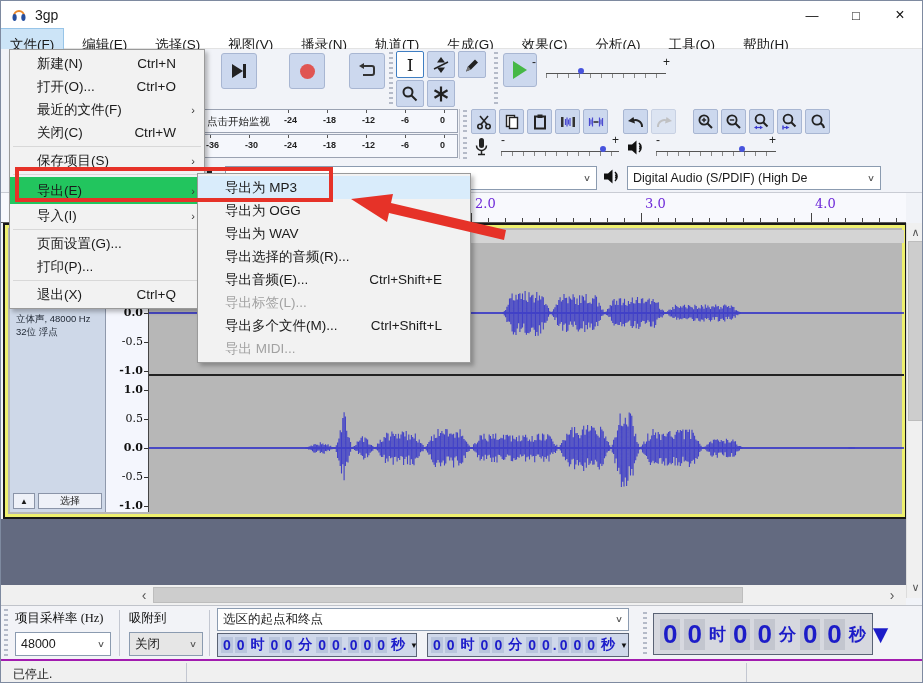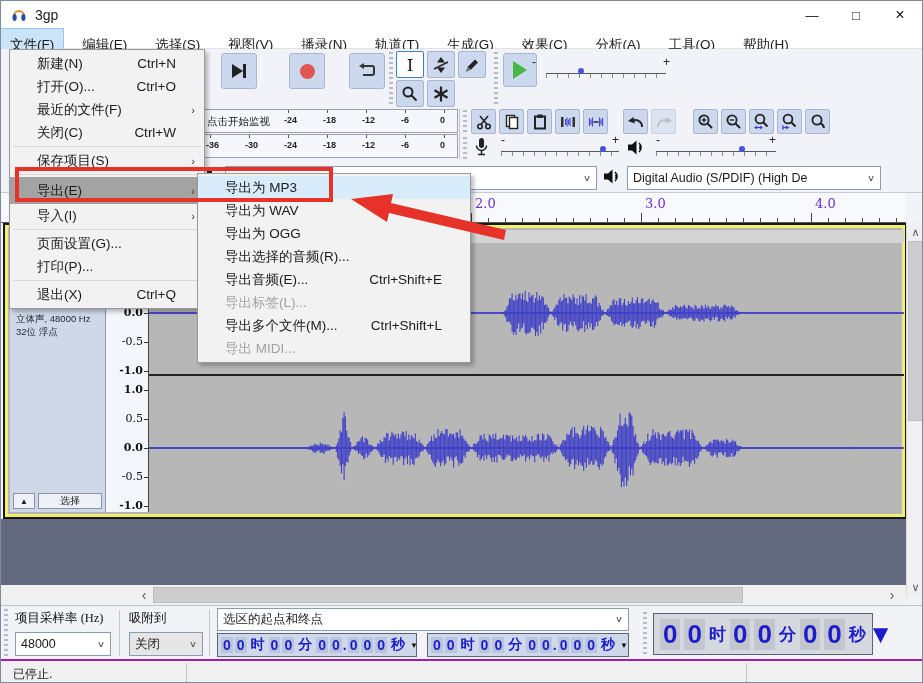--- a/index.html
+++ b/index.html
@@ -66,21 +66,21 @@
   #bigtime { position:absolute; left:652px; top:7px; width:220px; height:42px; background:#d6d8df; border:1px solid #5a6375; display:flex; align-items:center; font-size:26px; color:#1c1cc8; font-weight:bold; padding:0 4px; }
   #bigtime .cell { background:#c3c6cf; padding:0 3px; margin:0 2px; }
   #bigtime .unit { font-size:17px; padding:0 2px; }
   #statusbar { left:0; top:658px; width:100%; height:37px; background:#f0f0f0; border-top:2px solid #a21caf; font-size:12px; }
   
   .menu { background:#f2f2f2; border:1px solid #9a9a9a; box-shadow:3px 3px 4px rgba(0,0,0,.25); z-index:40; font-size:13.5px; padding:2px 0; }
   .mi { position:relative; height:23px; display:flex; align-items:center; padding-left:27px; }
   .mi.tall { height:27px; }
   .mi .sc { position:absolute; right:28px; }
   .mi .arr { position:absolute; right:9px; font-size:11px; color:#333; }
-  .mi.hl { background:#a3a3a3; }
+  .mi.hl { background:#22c55e; }
   .mi.hover { background:#d9ecfb; }
   .mi.dis { color:#a2a2a2; }
   .msep { height:1px; background:#d8d8d8; margin:2px 3px; }
   svg { display:block; }
 </style>
 </head>
 <body>
 
 <div id="app">
 
@@ -602,24 +602,24 @@
       <div class="mi">
         <span>退出(X)</span>
         <span class="sc">Ctrl+Q</span>
       </div>
     </div>
   <div class="abs menu" id="export-menu" style="left:196px;top:172px;width:274px;">
       <div class="mi hover">
         <span>导出为 MP3</span>
       </div>
       <div class="mi">
+        <span>导出为 OGG</span>
+      </div>
+      <div class="mi">
         <span>导出为 WAV</span>
-      </div>
-      <div class="mi">
-        <span>导出为 OGG</span>
       </div>
       <div class="mi">
         <span>导出选择的音频(R)...</span>
       </div>
       <div class="mi">
         <span>导出音频(E)...</span>
         <span class="sc">Ctrl+Shift+E</span>
       </div>
       <div class="mi dis">
         <span>导出标签(L)...</span>

